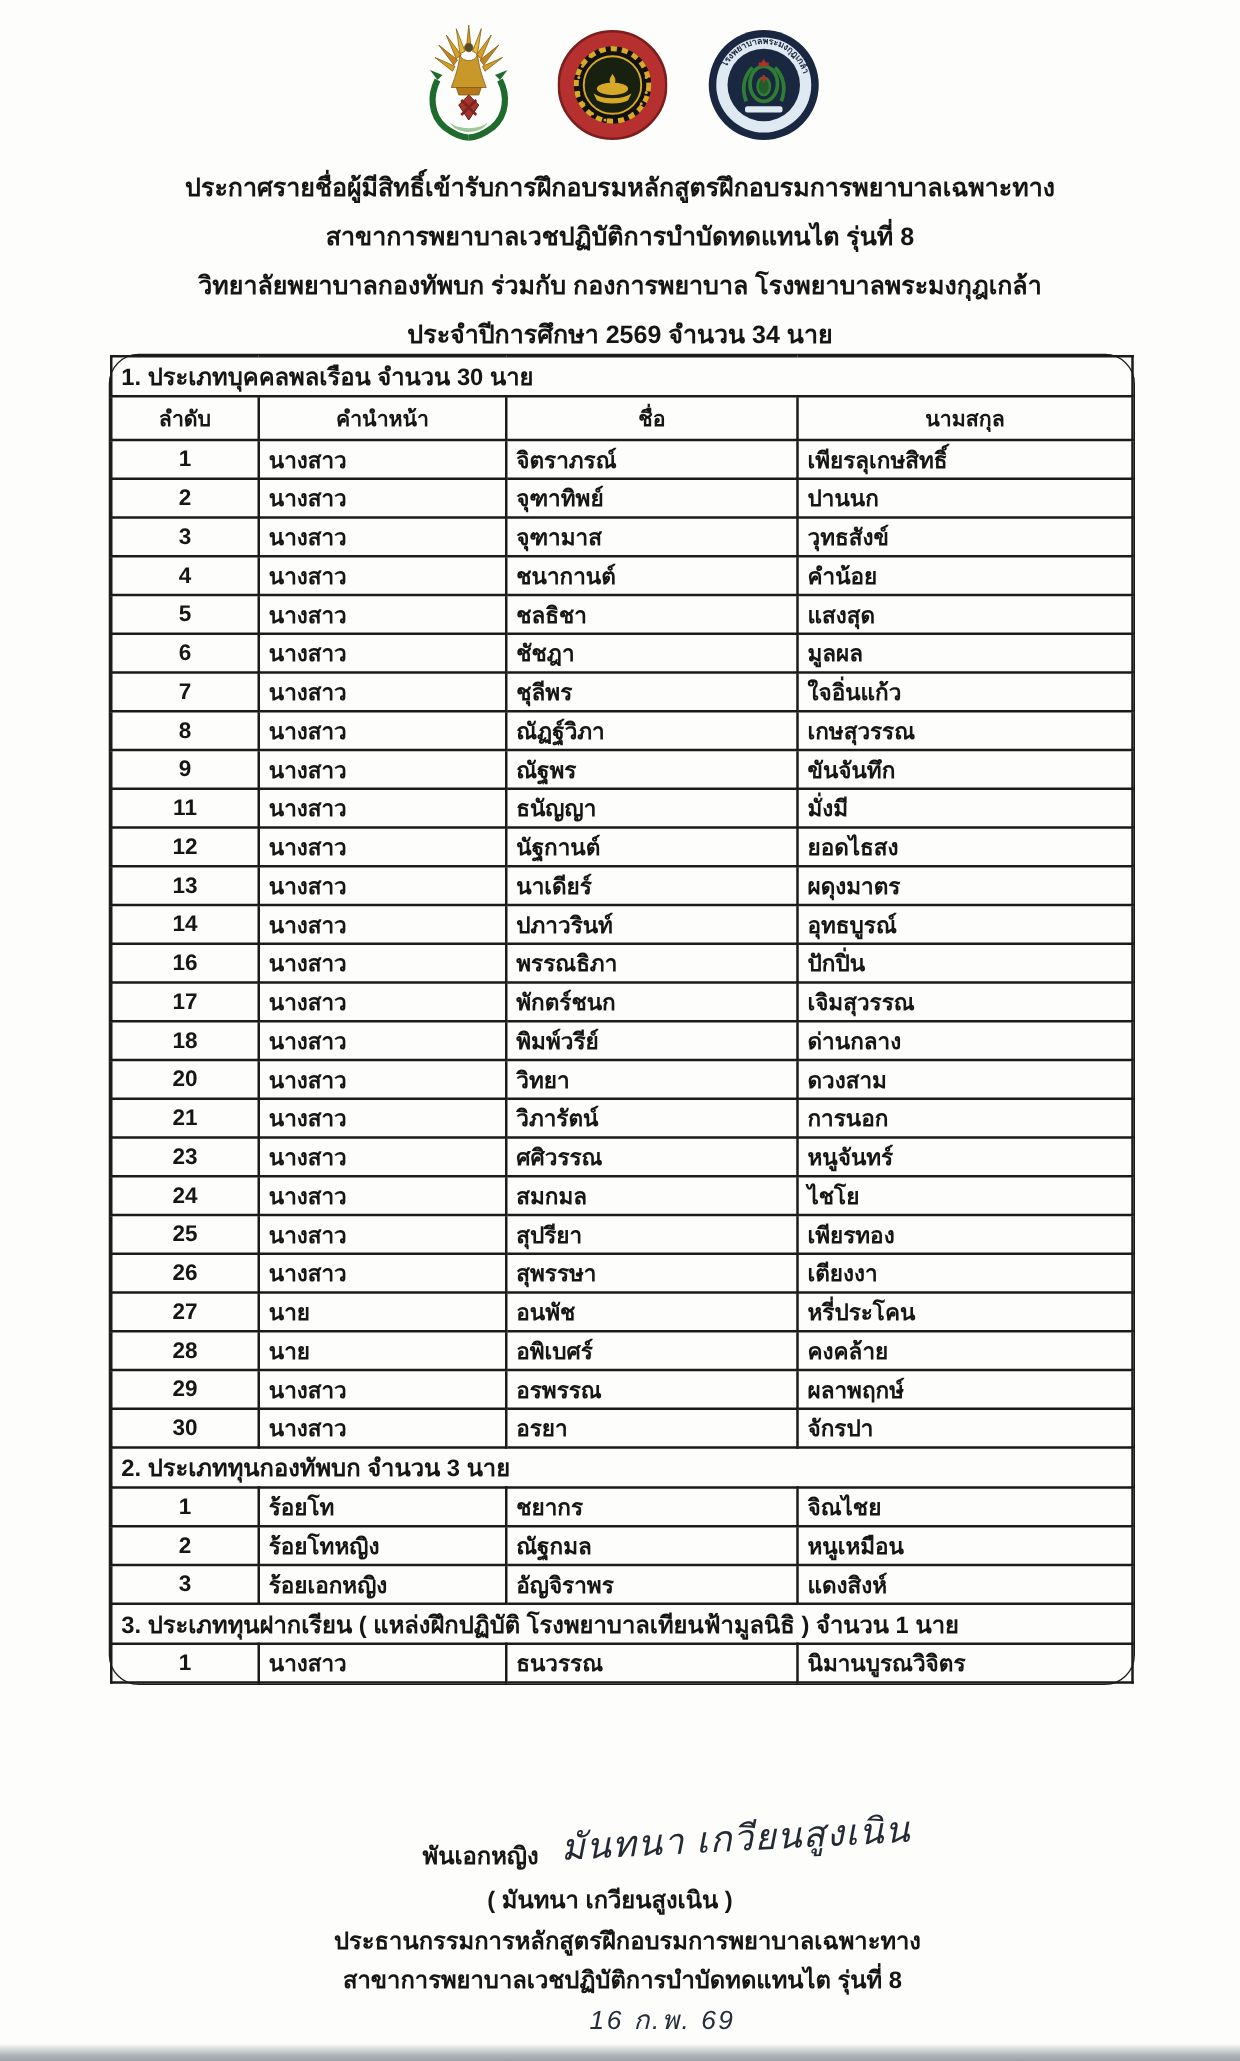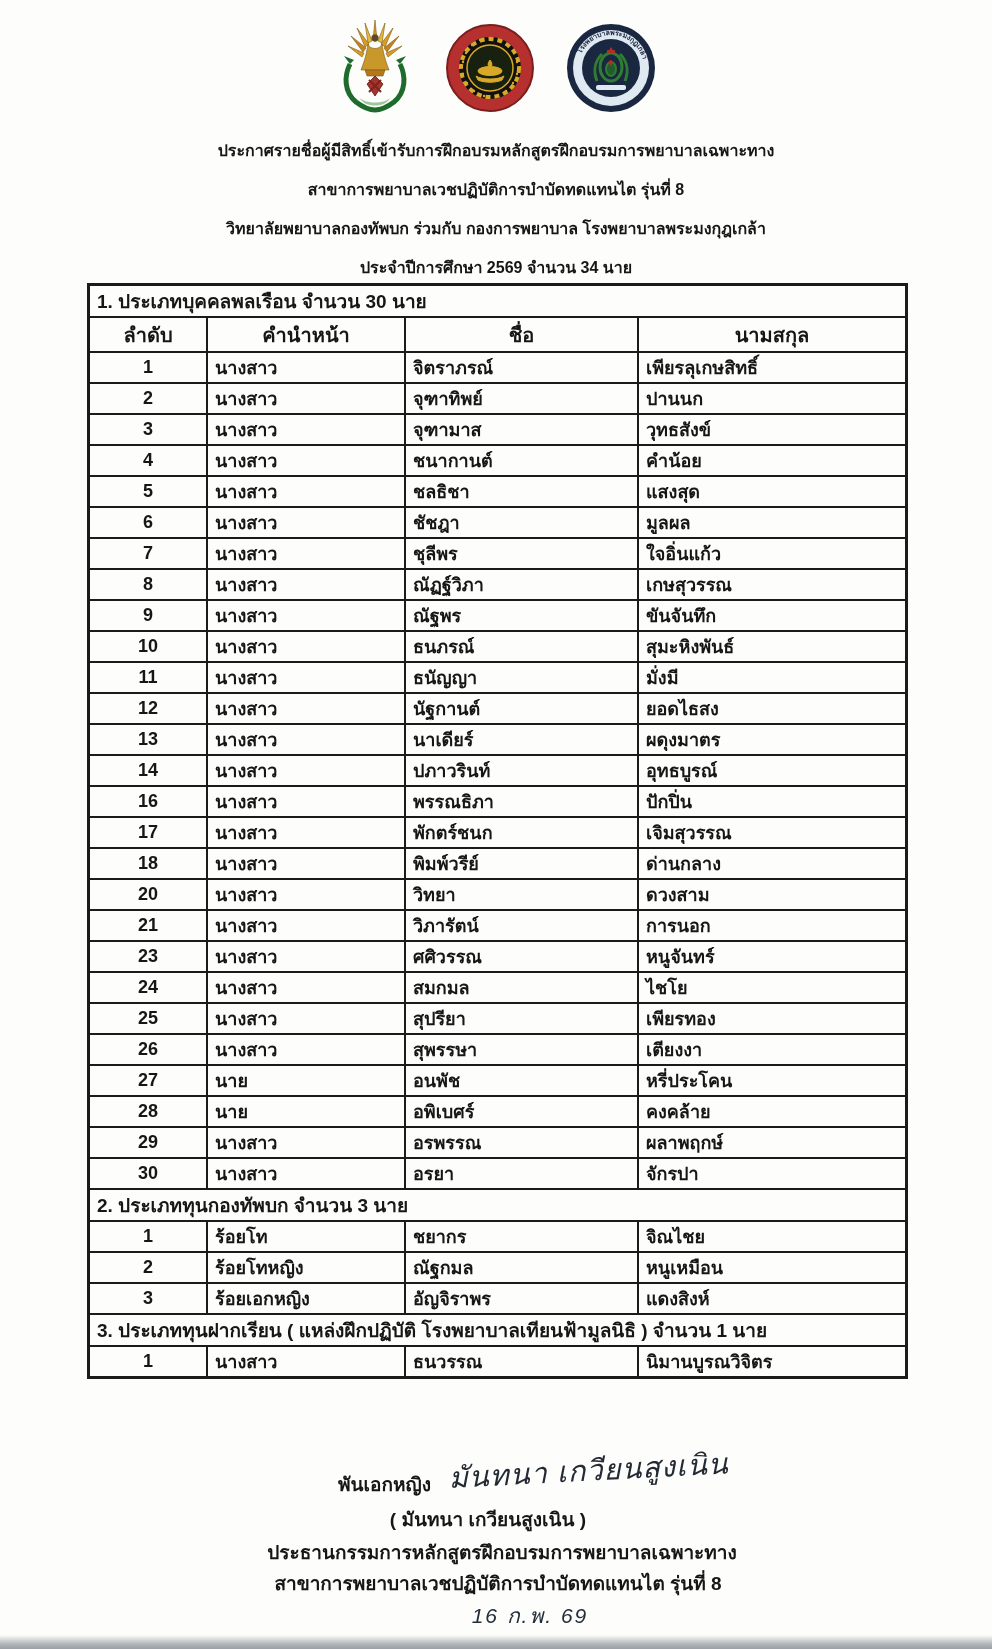--- a/index.html
+++ b/index.html
@@ -13,37 +13,37 @@
   }
   
   .logos{
     position:absolute;top:18px;left:0;width:100%;
     display:flex;justify-content:center;align-items:center;gap:32px;
   }
   .logos svg{display:block;}
   
   .title-block{
     position:absolute;top:136px;left:0;width:100%;
-    text-align:center;font-weight:700;font-size:16px;
+    text-align:center;font-weight:700;font-size:20px;
   }
   .title-line{height:39px;line-height:30px;}
   
   table.doc-table{
     position:absolute;top:284px;left:88px;width:817px;
     border-collapse:collapse;table-layout:fixed;
     font-size:18px;font-weight:700;
   }
   table.doc-table td,table.doc-table th{
     border:2px solid #1b1b1b;
     padding:0 0 0 7px;
     overflow:hidden;white-space:nowrap;
   }
-  table.doc-table{outline:1px solid #1b1b1b;}
+  table.doc-table{outline:1px solid #1b1b1b;border-radius:23px;}
   tr.section-row td{height:29px;font-size:19px;text-align:left;}
-  tr.colhead-row th{height:33px;font-size:20px;text-align:center;padding:0;}
+  tr.colhead-row th{height:33px;font-size:17px;text-align:center;padding:0;}
   tr.data-row td{height:26.4px;}
   tr.data-row td.c-num{text-align:center;padding:0;}
   
   .sig-line{
     position:absolute;top:1458px;left:338px;
     font-size:19px;font-weight:700;white-space:nowrap;
   }
   .hand{
     display:inline-block;
     font-style:italic;font-weight:400;
@@ -235,26 +235,20 @@
           <td class="c-first">ณัฏฐ์วิภา</td>
           <td class="c-last">เกษสุวรรณ</td>
         </tr>
         <tr class="data-row">
           <td class="c-num">9</td>
           <td class="c-prefix">นางสาว</td>
           <td class="c-first">ณัฐพร</td>
           <td class="c-last">ขันจันทึก</td>
         </tr>
         <tr class="data-row">
-          <td class="c-num">10</td>
-          <td class="c-prefix">นางสาว</td>
-          <td class="c-first">ธนภรณ์</td>
-          <td class="c-last">สุมะหิงพันธ์</td>
-        </tr>
-        <tr class="data-row">
           <td class="c-num">11</td>
           <td class="c-prefix">นางสาว</td>
           <td class="c-first">ธนัญญา</td>
           <td class="c-last">มั่งมี</td>
         </tr>
         <tr class="data-row">
           <td class="c-num">12</td>
           <td class="c-prefix">นางสาว</td>
           <td class="c-first">นัฐกานต์</td>
           <td class="c-last">ยอดไธสง</td>

